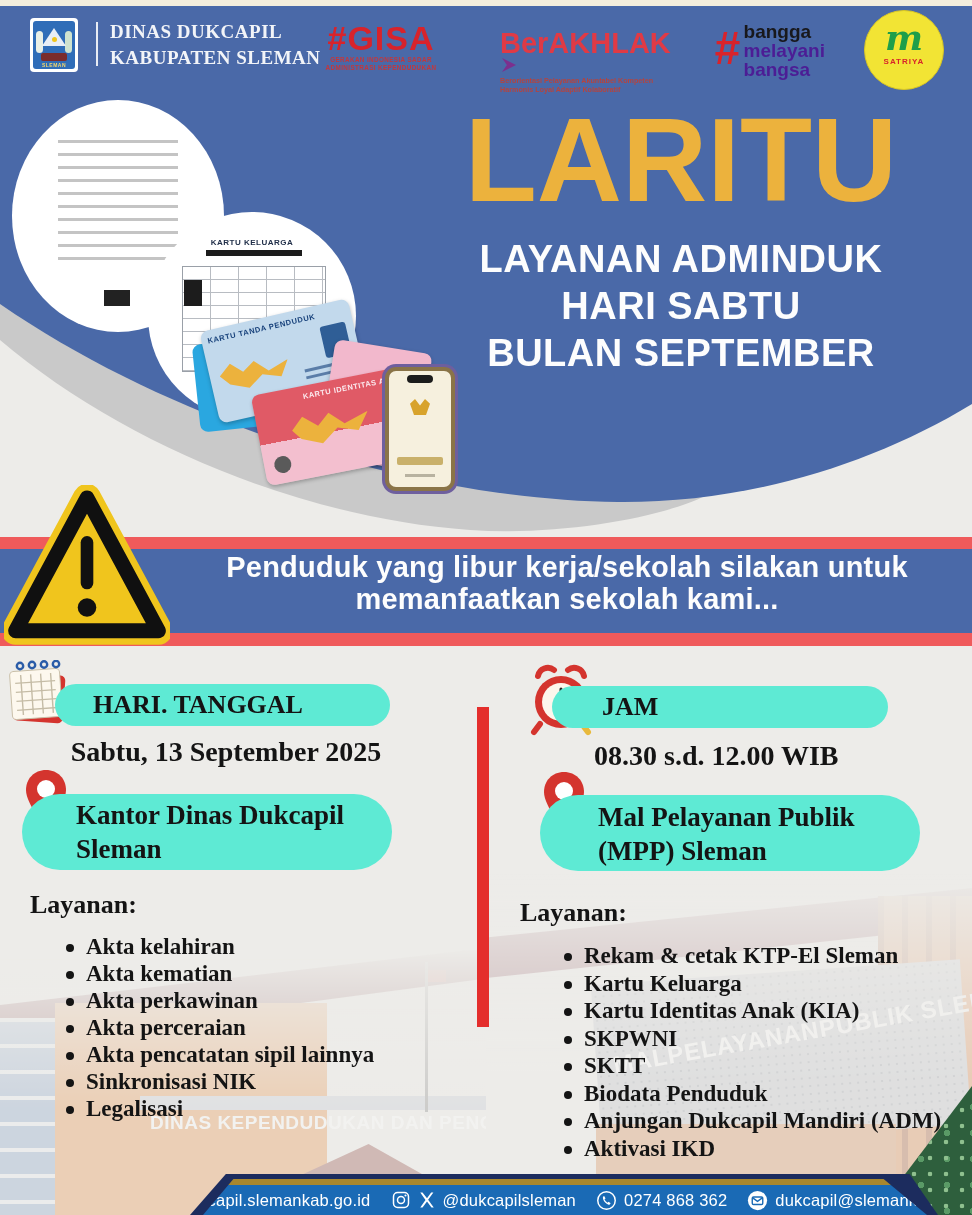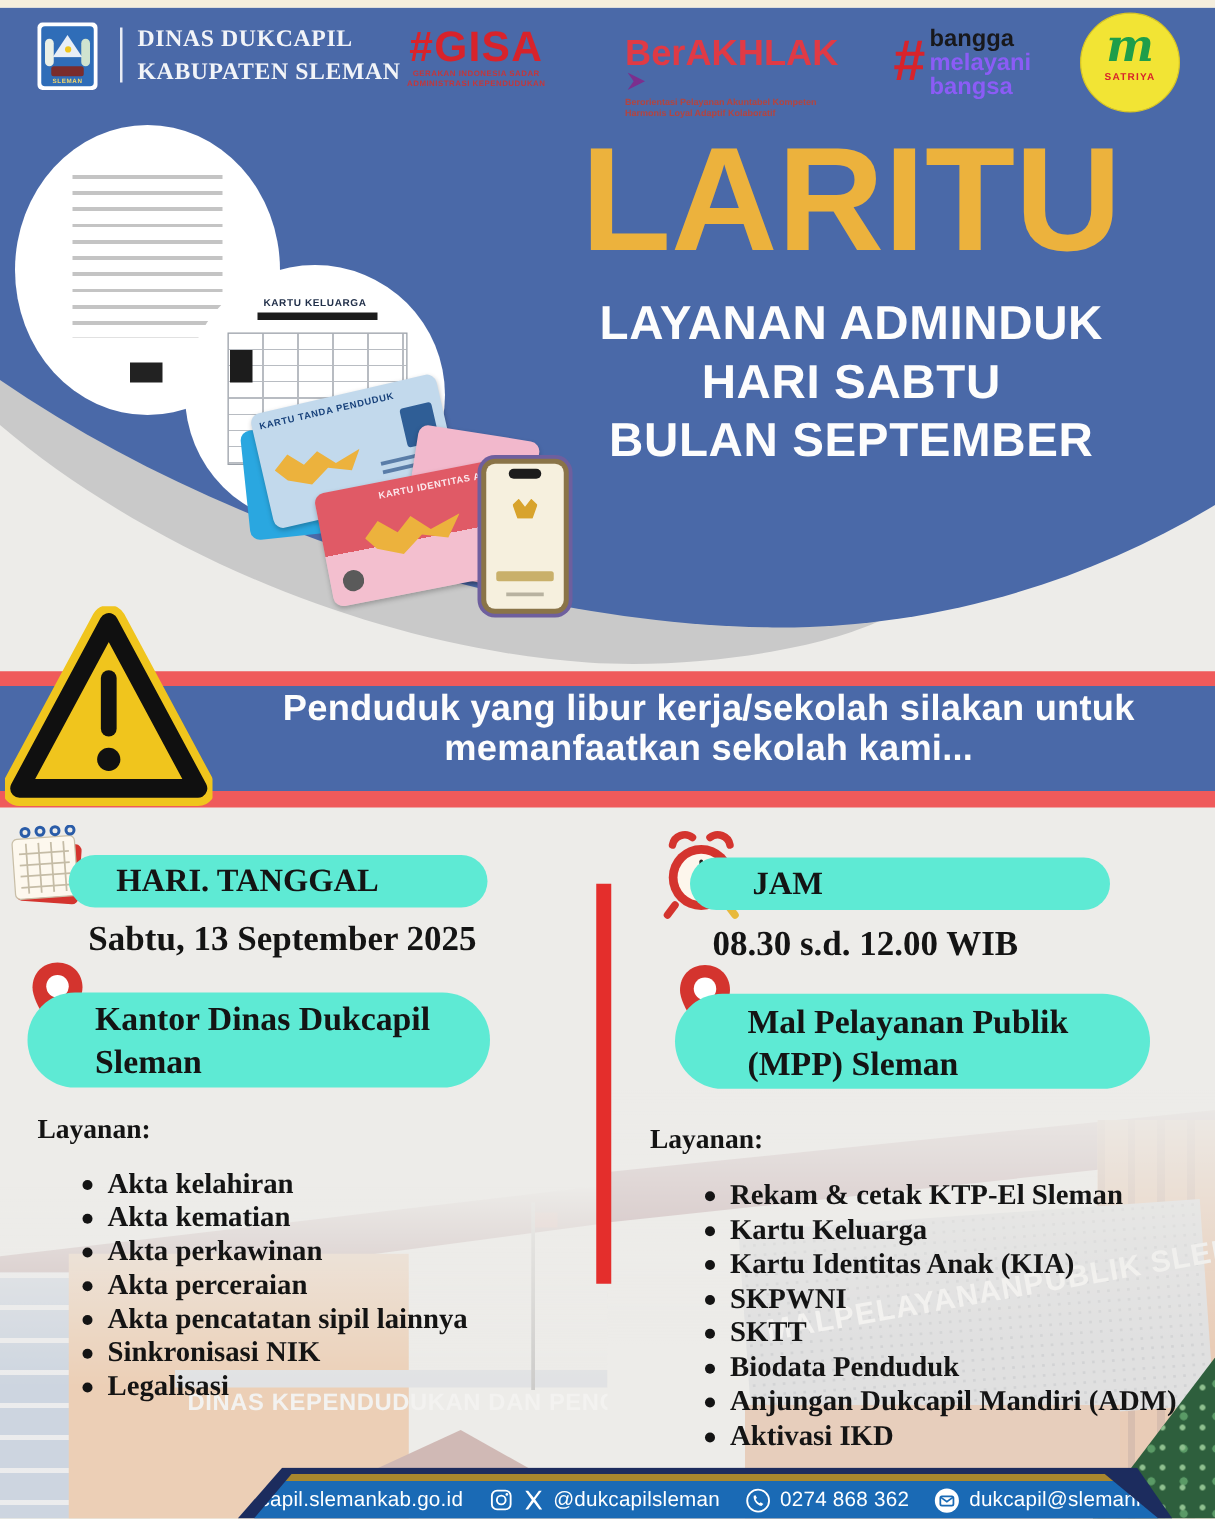--- a/index.html
+++ b/index.html
@@ -29,21 +29,21 @@
   .gisa-title{color:#d8232b;font-weight:900;font-size:34px;line-height:36px;letter-spacing:1px;}
   .gisa-tag{color:#c3373c;font-size:6.3px;line-height:7.5px;font-weight:bold;letter-spacing:.4px;}
   .berakhlak{left:500px;top:22px;width:180px;}
   .ba-title{color:#e03a45;font-weight:900;font-size:29px;line-height:30px;display:inline-block;}
   .ba-arrow{display:inline-block;width:14px;height:14px;background:#7c2f8e;clip-path:polygon(0 0,100% 50%,0 100%,35% 50%);margin-left:2px;}
   .ba-tag{color:#b5443f;font-size:7.2px;line-height:9px;font-weight:bold;}
   .bangga{left:714px;top:16px;display:flex;align-items:flex-start;}
   .bangga-hash{color:#d8232b;font-weight:900;font-style:italic;font-size:46px;line-height:52px;margin-right:4px;}
   .bangga-lines div{font-weight:800;font-size:19px;line-height:19px;}
   .bg-l1{color:#18181c;}
-  .bg-l2,.bg-l3{color:#8b5cf6;}
+  .bg-l2,.bg-l3{color:#4c1d95;}
   .satriya{left:864px;top:4px;width:80px;height:80px;border-radius:50%;background:#f2e434;border:1px solid #d9c624;text-align:center;box-sizing:border-box;}
   .satriya-m{font-family:"DejaVu Serif",serif;font-style:italic;font-weight:bold;color:#1e9e4a;font-size:36px;line-height:52px;}
   .satriya-label{color:#d8232b;font-size:8px;font-weight:bold;letter-spacing:1px;margin-top:-6px;}
 
   
   .hero-text{left:398px;top:94px;width:566px;text-align:center;}
   .hero-title{color:#ecb23d;font-weight:900;font-size:118px;line-height:120px;letter-spacing:0;}
   .hero-sub{margin-top:16px;}
   .hero-sub div{color:#fdfdfd;font-weight:800;font-size:38px;line-height:47px;letter-spacing:.5px;}
 
@@ -91,28 +91,28 @@
   .notice-text div{font-size:29px;line-height:32px;letter-spacing:.2px;}
   .warn{position:absolute;left:4px;top:-52px;width:166px;height:162px;}
 
   
   .pill{background:#5eead4;border-radius:40px;color:#141414;font-family:"Liberation Serif",serif;font-weight:bold;box-sizing:border-box;}
   #col-left{left:0;top:660px;width:478px;height:470px;z-index:7;}
   #col-right{left:486px;top:660px;width:486px;height:480px;z-index:7;}
   .pill-1L{left:55px;top:24px;width:335px;height:42px;font-size:26px;line-height:42px;padding-left:38px;}
   .date-txt{left:58px;top:76px;width:336px;text-align:center;font-family:"Liberation Serif",serif;font-weight:bold;font-size:28px;color:#141414;}
   .pill-2L{left:22px;top:134px;width:370px;height:76px;font-size:27px;line-height:34px;padding:4px 10px 0 54px;}
-  .svc-label{font-family:"Liberation Serif",serif;font-weight:bold;font-size:22px;color:#141414;text-align:right;}
+  .svc-label{font-family:"Liberation Serif",serif;font-weight:bold;font-size:26px;color:#141414;text-align:right;}
   .svc-label-L{left:30px;top:230px;}
   .svc-list{margin:16px;padding:0;list-style:none;}
   .svc-list li{font-family:"Liberation Serif",serif;font-weight:bold;font-size:23px;line-height:27px;color:#141414;position:relative;padding-left:22px;}
   .svc-list li::before{content:"";position:absolute;left:2px;top:11px;width:8px;height:8px;border-radius:50%;background:#141414;}
   .svc-list-L{left:48px;top:257px;width:420px;}
   .pill-1R{left:66px;top:26px;width:336px;height:42px;font-size:26px;line-height:42px;padding-left:50px;}
-  .time-txt{left:68px;top:80px;width:330px;text-align:left;padding-left:16px;font-family:"Liberation Serif",serif;font-weight:bold;font-size:28px;color:#141414;box-sizing:border-box;}
+  .time-txt{left:92px;top:80px;width:330px;text-align:left;padding-left:16px;font-family:"Liberation Serif",serif;font-weight:bold;font-size:28px;color:#141414;box-sizing:border-box;}
   .pill-2R{left:54px;top:135px;width:380px;height:76px;font-size:27px;line-height:34px;padding:5px 10px 0 58px;}
   .svc-label-R{left:34px;top:238px;}
   .svc-list-R{left:60px;top:266px;width:426px;}
   .svc-list-R li{line-height:27.5px;}
 
   
   .cal-icon{left:8px;top:0px;width:62px;height:68px;}
   .pin-L{left:24px;top:108px;width:44px;height:62px;}
   .clock-icon{left:40px;top:2px;width:70px;height:80px;}
   .pin-R{left:56px;top:110px;width:44px;height:62px;}

